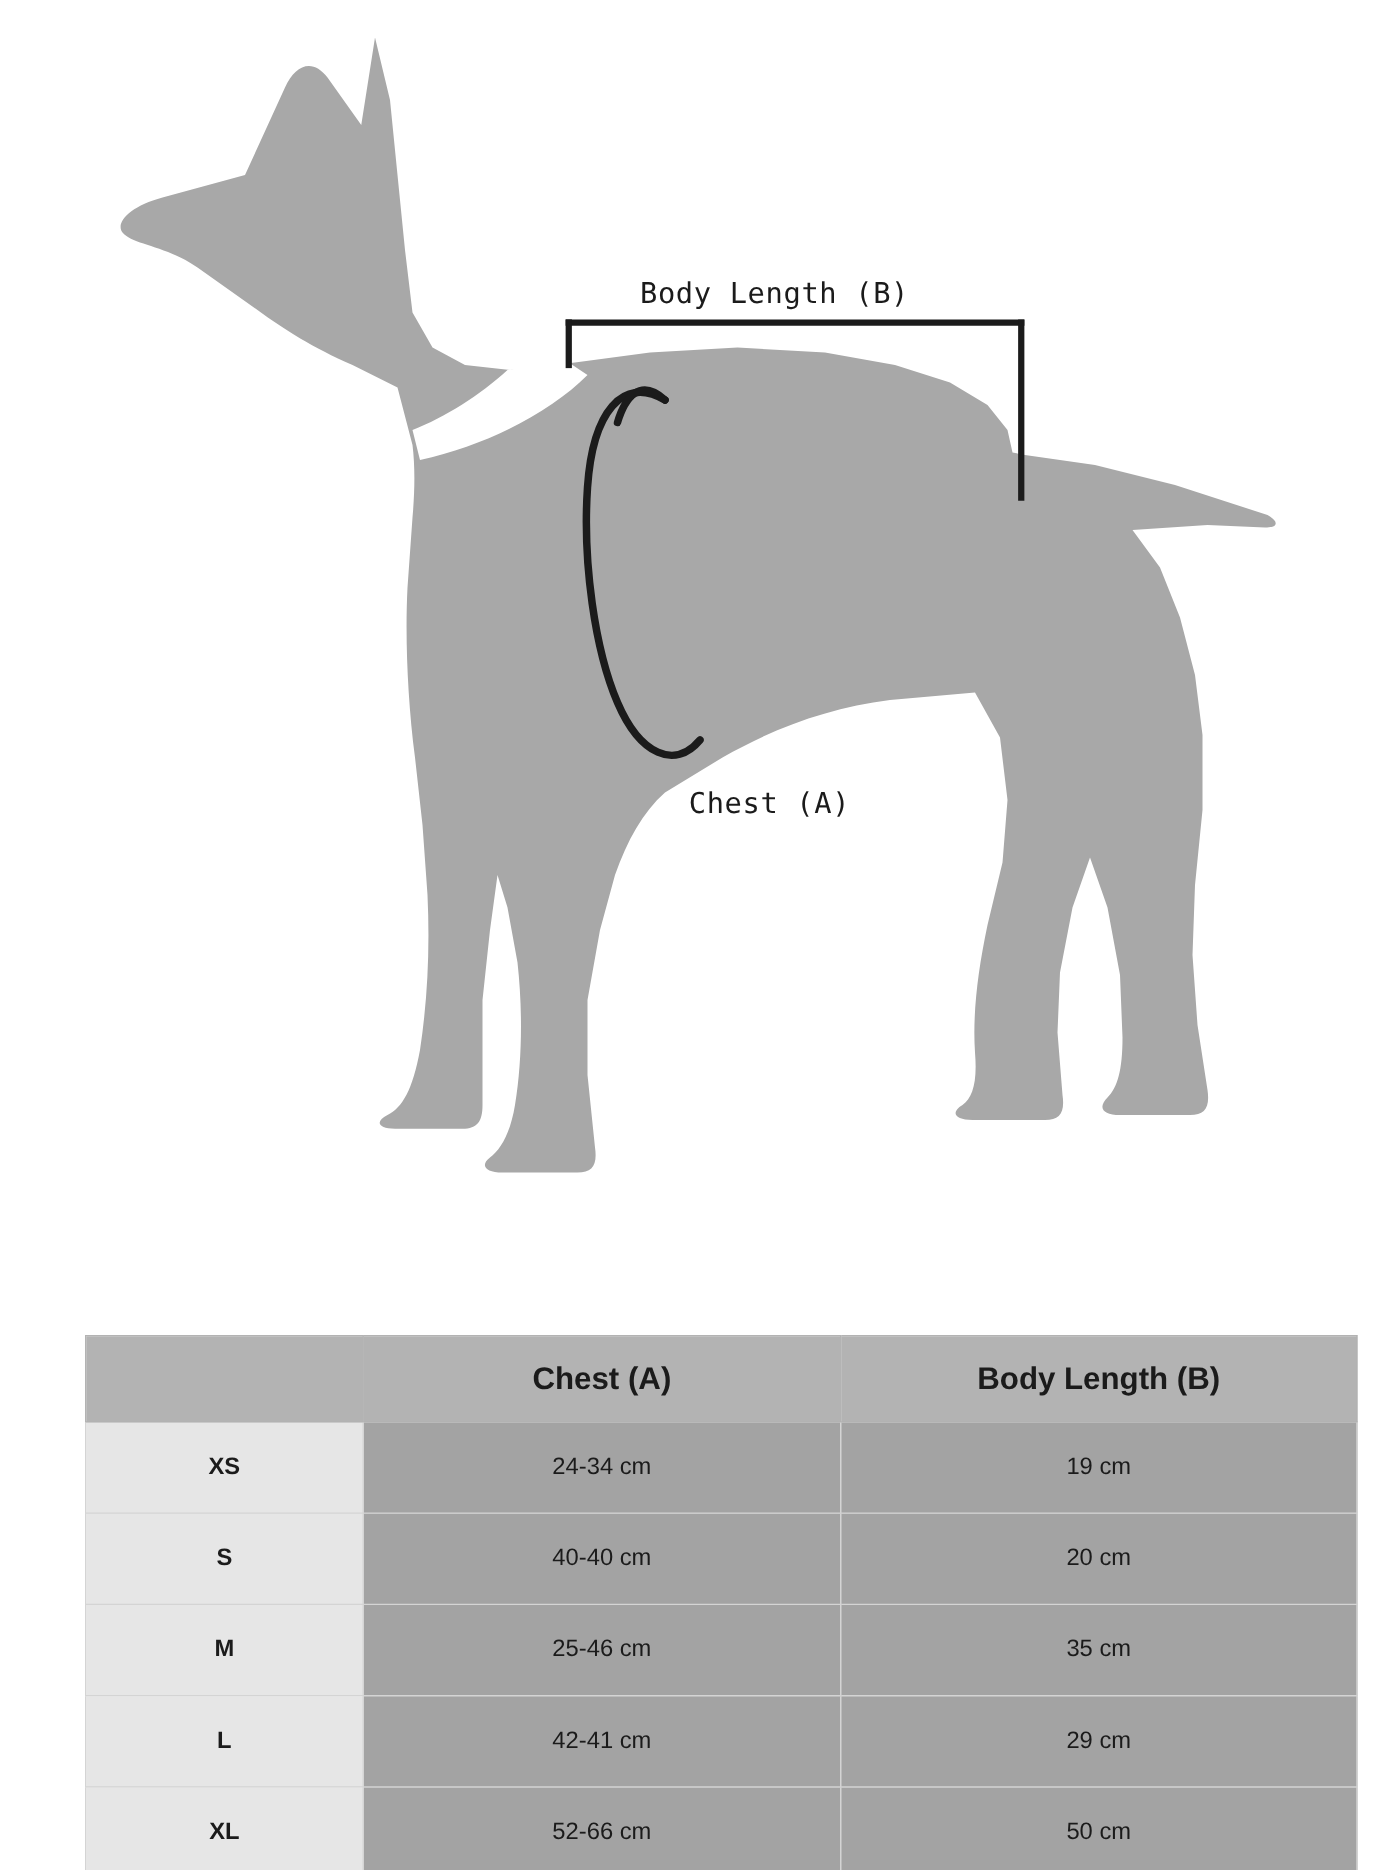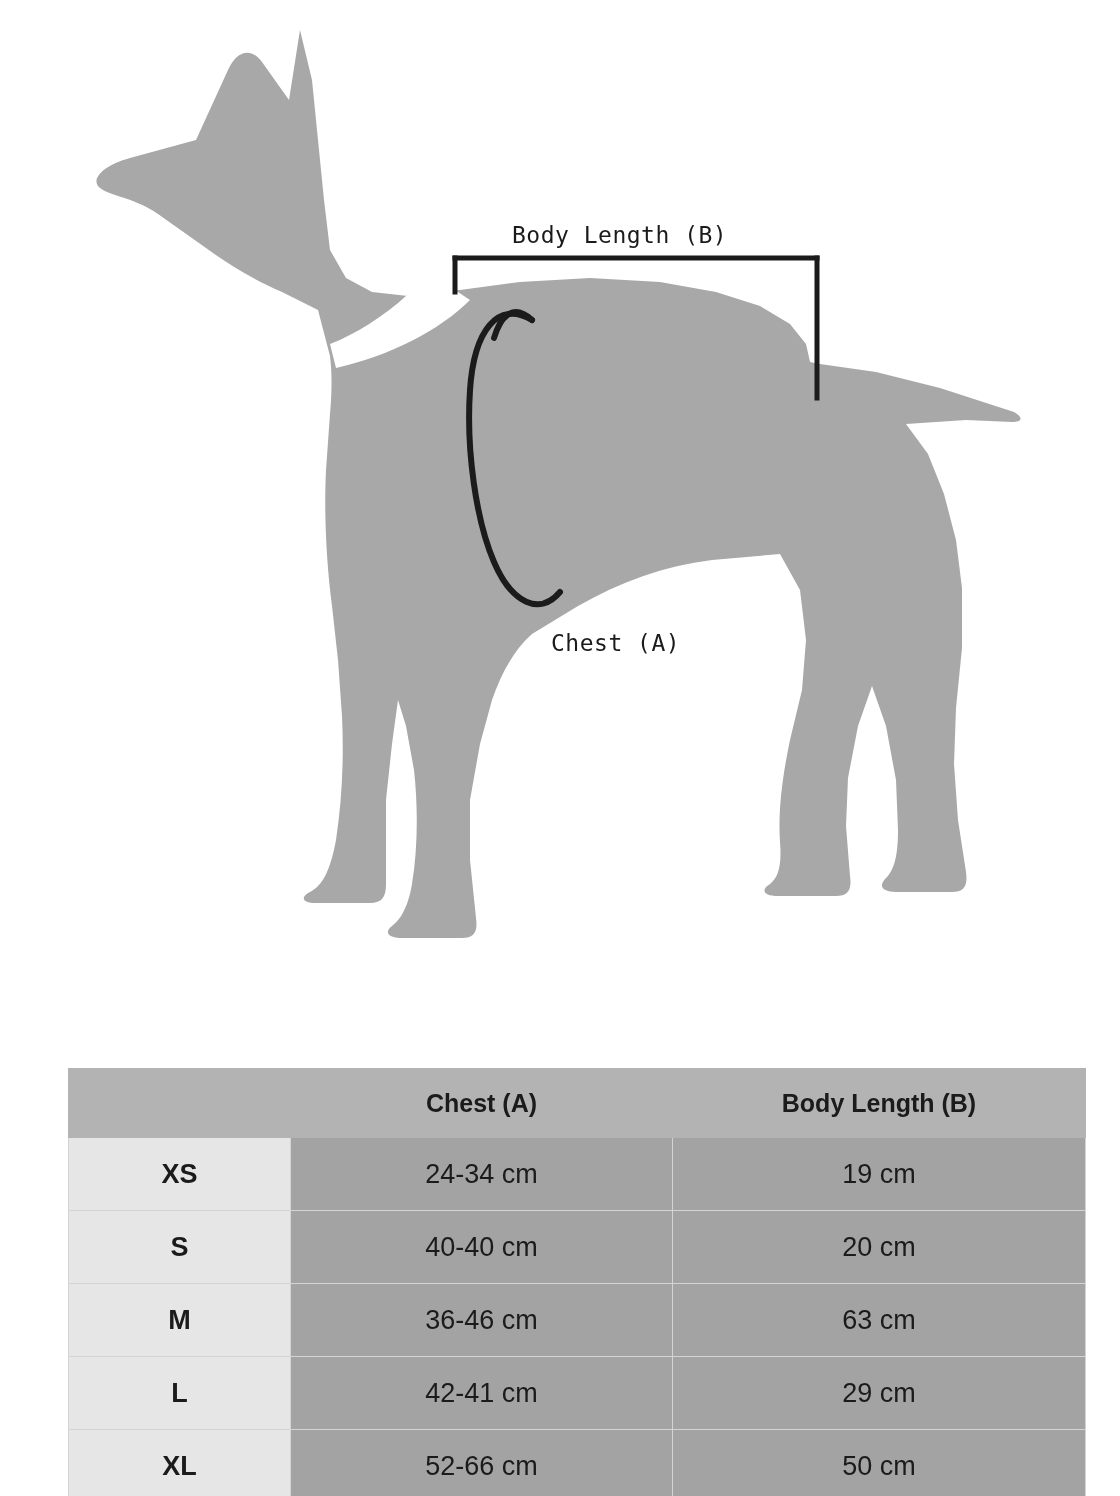--- a/index.html
+++ b/index.html
@@ -61,21 +61,21 @@
   table.size-table col.c-size  { width: 222px; }
   table.size-table col.c-chest { width: 382px; }
   table.size-table col.c-body  { width: 413px; }
 
   table.size-table th,
   table.size-table td {
     border: 1px solid #d4d4d4;
     height: 72px;
     text-align: center;
     vertical-align: middle;
-    font-size: 27px;
+    font-size: 19px;
     font-weight: normal;
     color: #1b1b1b;
     padding: 0;
   }
   table.size-table thead th {
     background: #b3b3b3;
     font-weight: bold;
     font-size: 25px;
     border-color: #b3b3b3;
     height: 68px;
@@ -236,22 +236,22 @@
         <td class="val-cell">24-34 cm</td>
         <td class="val-cell">19 cm</td>
       </tr>
       <tr>
         <td class="size-cell">S</td>
         <td class="val-cell">40-40 cm</td>
         <td class="val-cell">20 cm</td>
       </tr>
       <tr>
         <td class="size-cell">M</td>
-        <td class="val-cell">36-46 cm</td>
-        <td class="val-cell">63 cm</td>
+        <td class="val-cell">25-46 cm</td>
+        <td class="val-cell">35 cm</td>
       </tr>
       <tr>
         <td class="size-cell">L</td>
         <td class="val-cell">42-41 cm</td>
         <td class="val-cell">29 cm</td>
       </tr>
       <tr>
         <td class="size-cell">XL</td>
         <td class="val-cell">52-66 cm</td>
         <td class="val-cell">50 cm</td>

